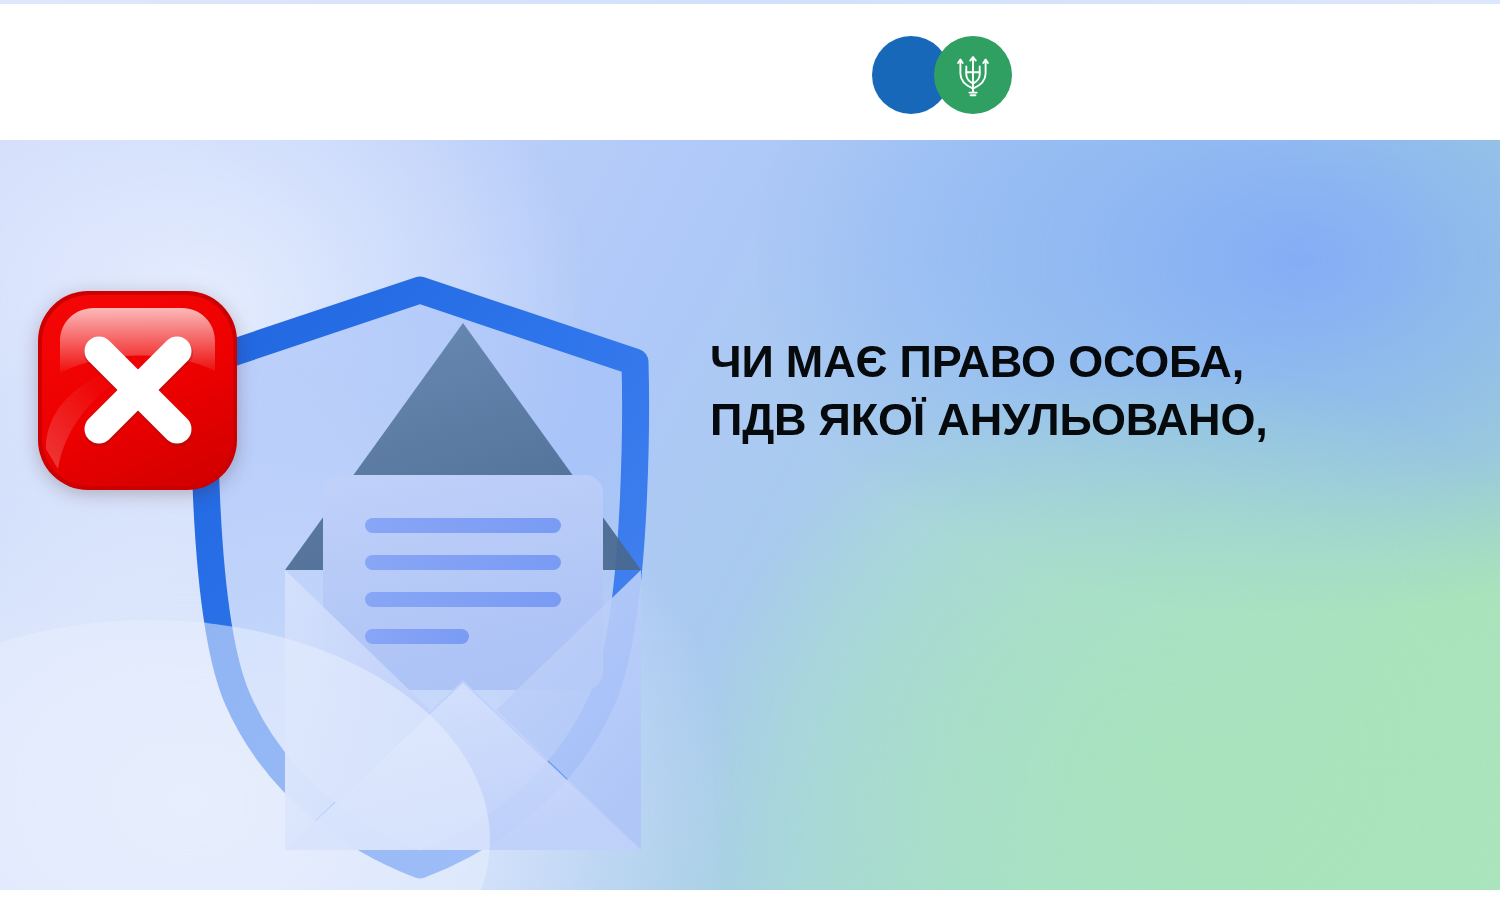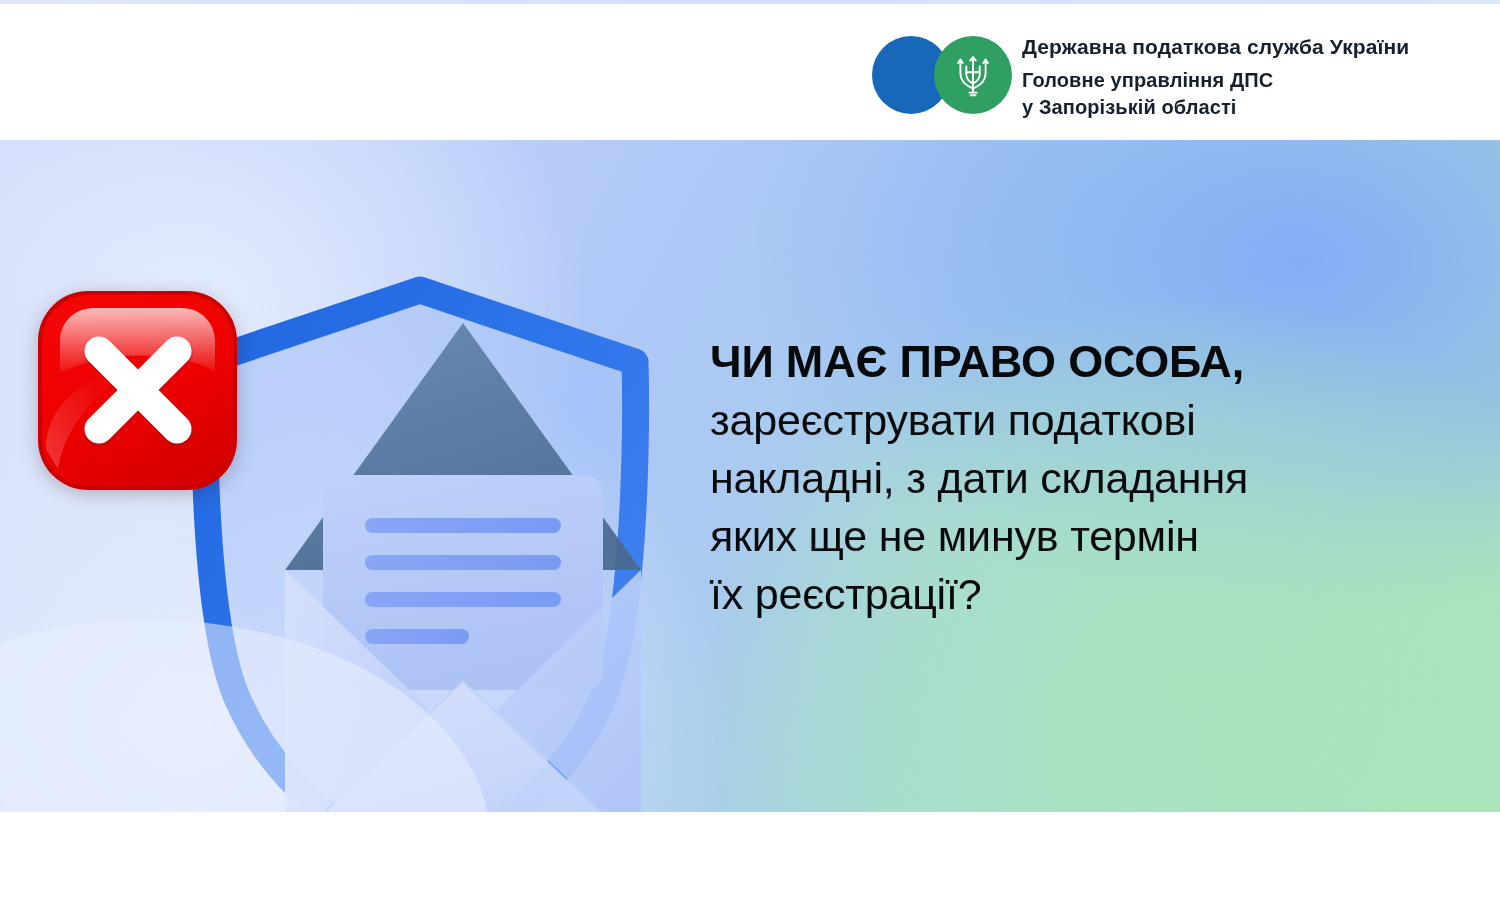--- a/index.html
+++ b/index.html
@@ -95,21 +95,21 @@
     white-space: nowrap;
   }
 
   .brand-line2 { margin-top: 7px; }
 
   
   .banner {
     position: absolute;
     left: 0; top: 140px;
     width: 1500px;
-    height: 672px;
+    height: 750px;
     overflow: hidden;
     background:
       linear-gradient(118deg,
         #cfdafa 0%,
         #c3d4fa 14%,
         #b8cdf9 28%,
         #aec8f8 40%,
         #a9cbee 52%,
         #a8d6dd 64%,
         #a7dfcc 76%,
@@ -234,25 +234,20 @@
 
               <path d="M10.3 19.2 L23.7 19.2"></path>
 
               <path d="M13.4 39.6 L20.6 39.6"></path>
               <path d="M14.6 42.3 L19.4 42.3"></path>
             </g>
           </svg>
         </div>
       </div>
 
-      <div class="brand-text">
-        <div class="brand-line1">Державна податкова служба України</div>
-        <div class="brand-line2">Головне управління ДПС</div>
-        <div class="brand-line3">у Запорізькій області</div>
-      </div>
 
     </div>
   </div>
 
   <div class="banner">
 
     <div class="wash-ul"></div>
     <div class="wash-tr"></div>
     <div class="wash-green"></div>
     <div class="wash-bl"></div>
@@ -379,25 +374,20 @@
           <line x1="63" y1="62" x2="141" y2="140"></line>
           <line x1="141" y1="62" x2="63" y2="140"></line>
         </g>
       </svg>
     </div>
 
     <div class="text-block">
 
       <div class="headline">
         <span class="ln">ЧИ МАЄ ПРАВО ОСОБА,</span>
+        <span class="ln">ПДВ ЯКОЇ АНУЛЬОВАНО,</span>
       </div>
 
-      <div class="subline">
-        <span class="ln">зареєструвати податкові</span>
-        <span class="ln">накладні, з дати складання</span>
-        <span class="ln">яких ще не минув термін</span>
-        <span class="ln">їх реєстрації?</span>
-      </div>
 
     </div>
 
   </div>
 </div>
 
 </body></html>

